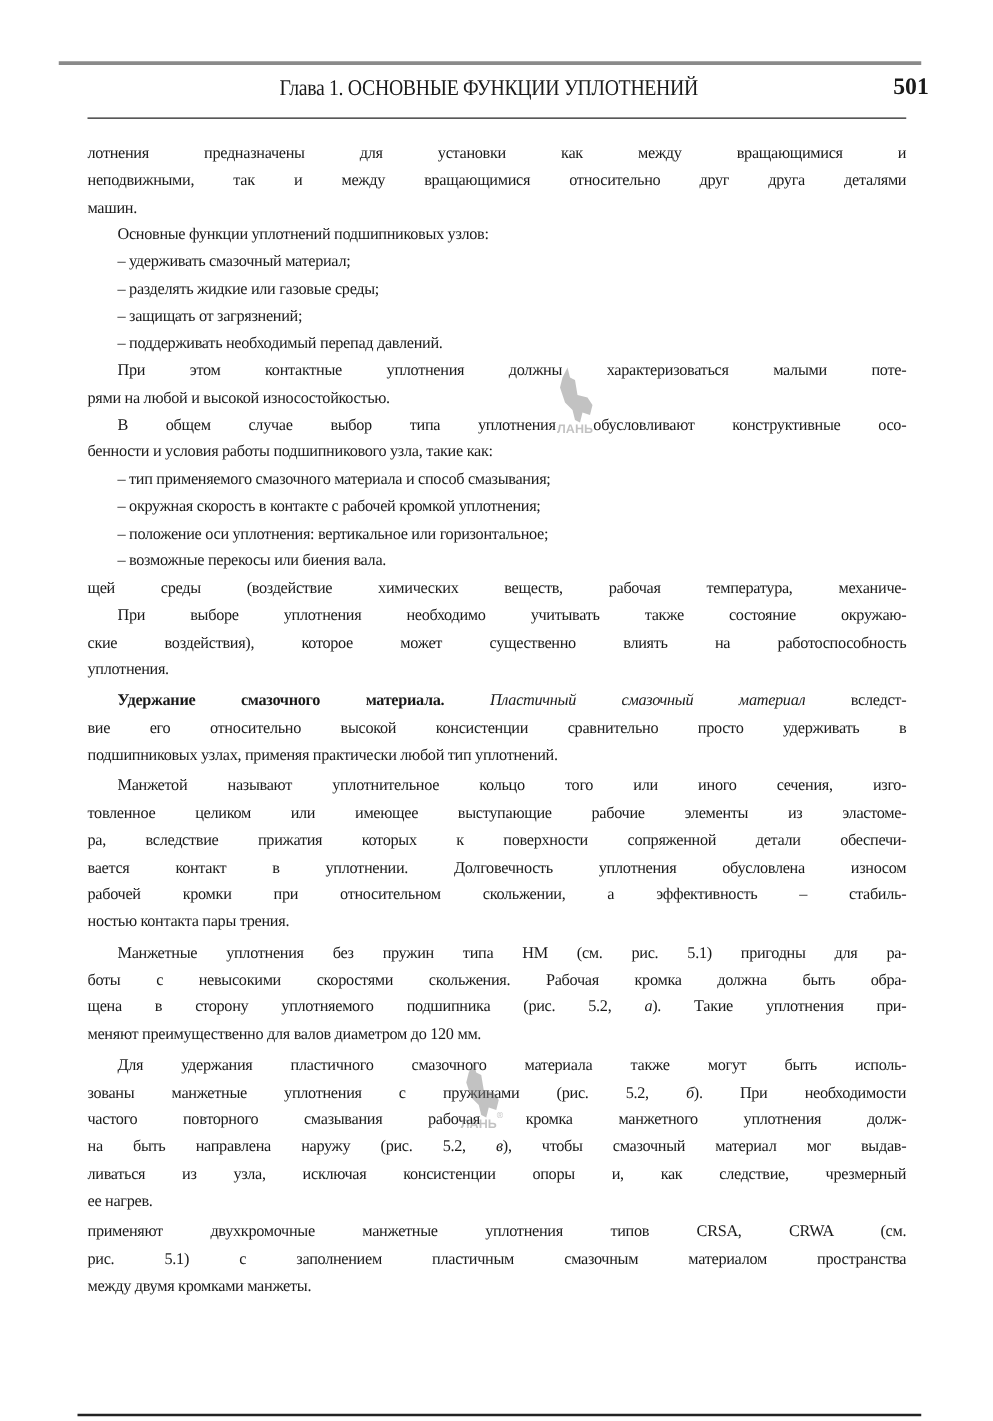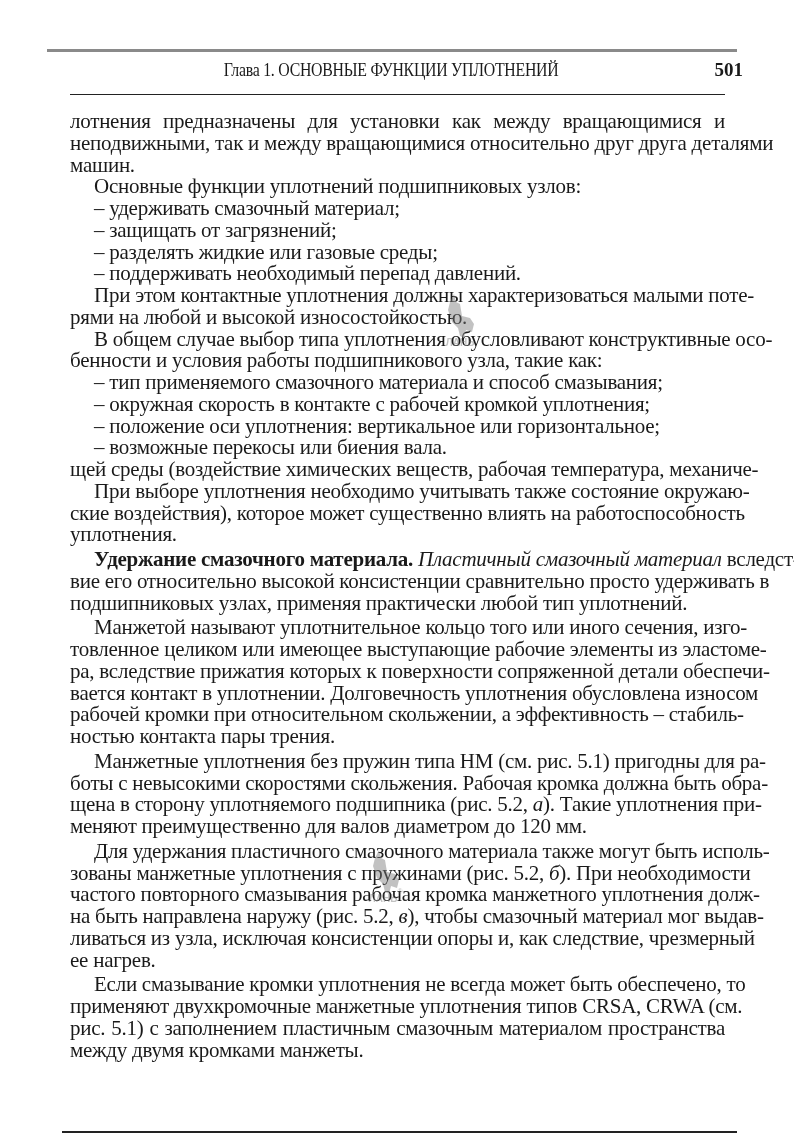--- a/index.html
+++ b/index.html
@@ -4,21 +4,21 @@
 <style>
   html, body { margin: 0; padding: 0; background: #ffffff; }
   body { width: 794px; height: 1137px; position: relative; overflow: hidden;
          font-family: "Liberation Serif", serif; color: #1a1a1a; }
   .top-rule { position: absolute; left: 47px; top: 49px; width: 690px; height: 3px; background: #8a8a8a; }
   .header { position: absolute; left: 88px; top: 60px; width: 655px; height: 32px; }
   .header-title { position: absolute; left: 0; right: 70px; top: 0; text-align: center;
                   font-size: 18px; letter-spacing: -0.3px; transform: scaleX(0.88); transform-origin: 65% 50%; white-space: nowrap; }
   .page-number { position: absolute; right: 0; top: -1px; font-size: 19px; font-weight: bold; text-align: center; }
   .header-rule { position: absolute; left: 70px; top: 94px; width: 655px; height: 1px; background: #222; }
-  .body-text { position: absolute; left: 70px; top: 111px; width: 655px; font-size: 21px; line-height: 21.75px; }
+  .body-text { position: absolute; left: 70px; top: 111px; width: 655px; font-size: 13px; line-height: 21.75px; }
   .line { display: block; white-space: nowrap; height: 21.75px; text-align: justify; text-align-last: justify; letter-spacing: -0.25px; }
   .line.last { text-align-last: left; }
   .line.indent { padding-left: 24px; }
   .line.item { padding-left: 24px; text-align-last: left; }
   .gap { height: 3px; }
   .bi { font-weight: bold; }
   .it { font-style: italic; }
   .bottom-rule { position: absolute; left: 62px; top: 1131px; width: 675px; height: 2px; background: #222; }
   .watermark { position: absolute; width: 40px; height: 56px; opacity: 0.45; }
   .watermark svg { width: 100%; height: 100%; }
@@ -33,22 +33,22 @@
   <div class="page-number">501</div>
 </div>
 <div class="header-rule"></div>
 
 <div class="body-text">
   <span class="line">лотнения предназначены для установки как между вращающимися и</span>
   <span class="line">неподвижными, так и между вращающимися относительно друг друга деталями</span>
   <span class="line last">машин.</span>
   <span class="line item">Основные функции уплотнений подшипниковых узлов:</span>
   <span class="line item">– удерживать смазочный материал;</span>
+  <span class="line item">– разделять жидкие или газовые среды;</span>
   <span class="line item">– защищать от загрязнений;</span>
-  <span class="line item">– разделять жидкие или газовые среды;</span>
   <span class="line item">– поддерживать необходимый перепад давлений.</span>
   <span class="line indent">При этом контактные уплотнения должны характеризоваться малыми поте-</span>
   <span class="line last">рями на любой и высокой износостойкостью.</span>
   <span class="line indent">В общем случае выбор типа уплотнения обусловливают конструктивные осо-</span>
   <span class="line last">бенности и условия работы подшипникового узла, такие как:</span>
   <span class="line item">– тип применяемого смазочного материала и способ смазывания;</span>
   <span class="line item">– окружная скорость в контакте с рабочей кромкой уплотнения;</span>
   <span class="line item">– положение оси уплотнения: вертикальное или горизонтальное;</span>
   <span class="line item">– возможные перекосы или биения вала.</span>
   <span class="line">щей среды (воздействие химических веществ, рабочая температура, механиче-</span>
@@ -72,21 +72,20 @@
   <span class="line"><span>щена в сторону уплотняемого подшипника (рис. 5.2, </span><span class="it">а</span><span>). Такие уплотнения при-</span></span>
   <span class="line last">меняют преимущественно для валов диаметром до 120 мм.</span>
   <div class="gap"></div>
   <span class="line indent">Для удержания пластичного смазочного материала также могут быть исполь-</span>
   <span class="line"><span>зованы манжетные уплотнения с пружинами (рис. 5.2, </span><span class="it">б</span><span>). При необходимости</span></span>
   <span class="line">частого повторного смазывания рабочая кромка манжетного уплотнения долж-</span>
   <span class="line"><span>на быть направлена наружу (рис. 5.2, </span><span class="it">в</span><span>), чтобы смазочный материал мог выдав-</span></span>
   <span class="line">ливаться из узла, исключая консистенции опоры и, как следствие, чрезмерный</span>
   <span class="line last">ее нагрев.</span>
   <div class="gap"></div>
-  <span class="line indent">Если смазывание кромки уплотнения не всегда может быть обеспечено, то</span>
   <span class="line">применяют двухкромочные манжетные уплотнения типов CRSA, CRWA (см.</span>
   <span class="line">рис. 5.1) с заполнением пластичным смазочным материалом пространства</span>
   <span class="line last">между двумя кромками манжеты.</span>
 </div>
 
 <div class="watermark" style="left:440px; top:292px;">
   <svg viewBox="0 0 40 56">
     <path d="M14 2 L16 10 L20 12 L22 24 L30 26 L34 32 L32 40 L26 38 L24 46 L20 44 L18 36 L12 30 L8 18 L10 10 Z" fill="#7a7a7a"></path>
     <text x="20" y="54" text-anchor="middle" font-size="10" font-weight="bold" fill="#7a7a7a" font-family="Liberation Sans, sans-serif">ЛАНЬ</text>
   </svg>

